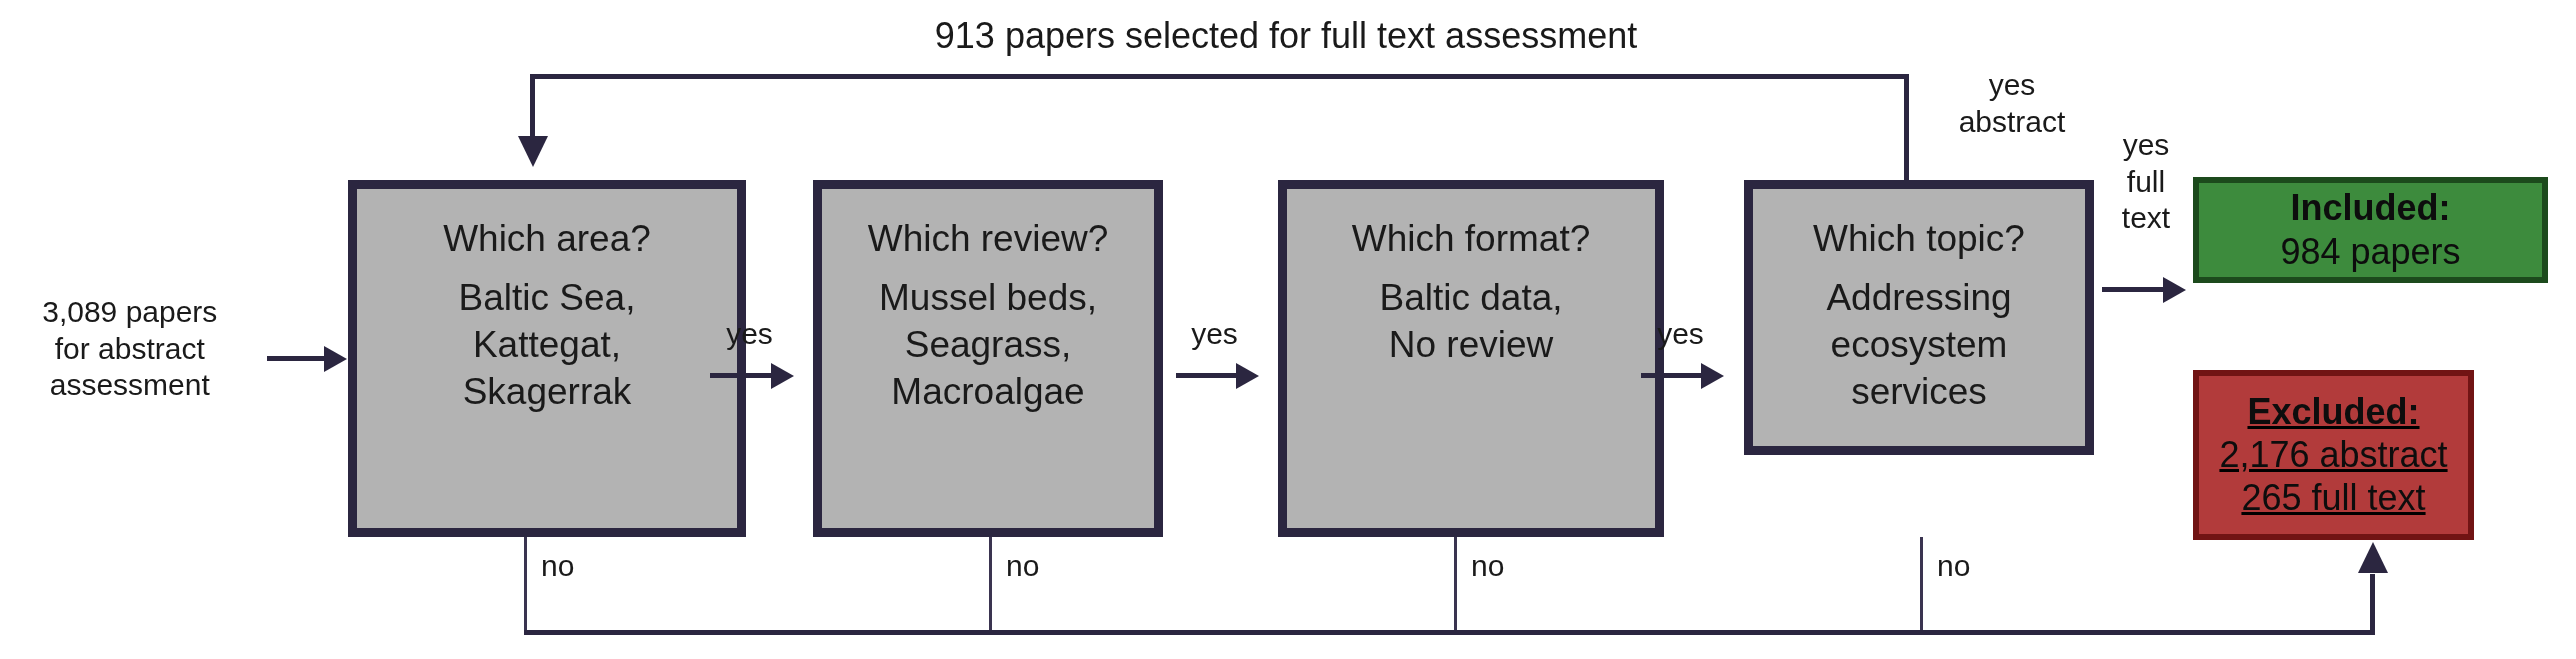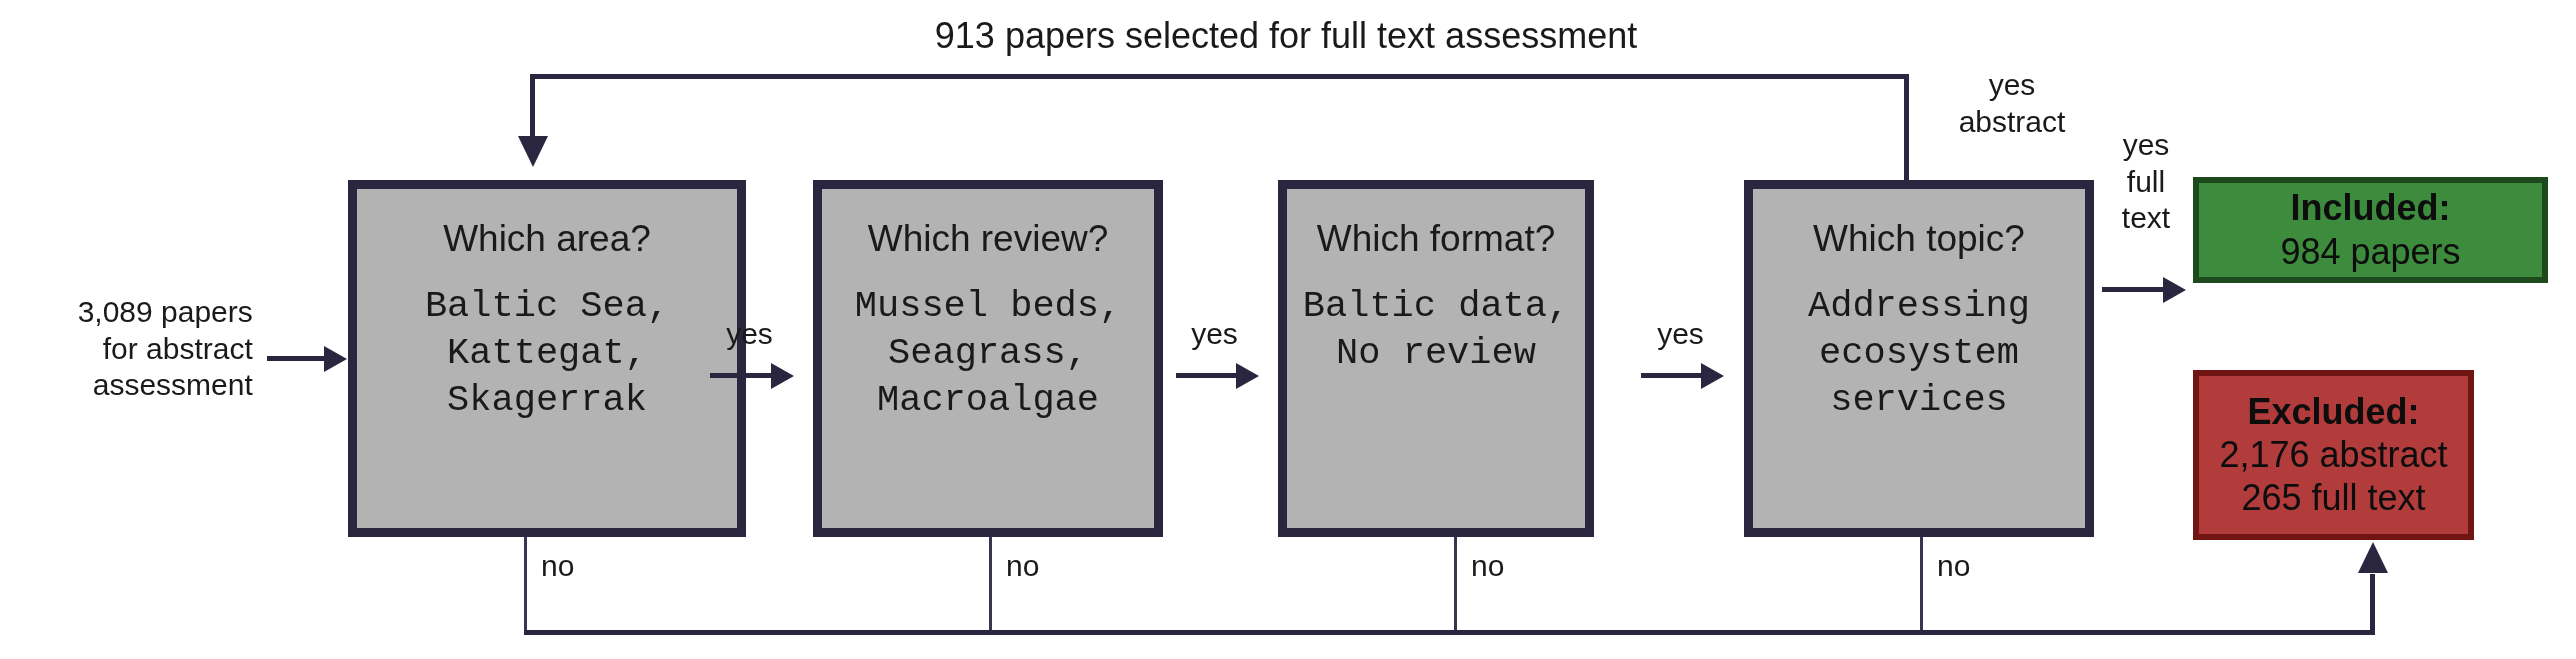--- a/index.html
+++ b/index.html
@@ -33,26 +33,25 @@
     text-align: center;
     padding-top: 29px;
   }
   .decision-title {
     font-size: 37px;
     line-height: 1.12;
     color: #1a1a1a;
     white-space: pre-line;
   }
   .decision-criteria {
-    margin-top: 24px;
+    margin-top: 16px;
     font-size: 37px;
     line-height: 1.26;
     color: #1a1a1a;
     white-space: pre-line;
-    font-family: Liberation Mono, monospace;
   }
 
   
   .outcome-box {
     position: absolute;
     box-sizing: border-box;
     display: flex;
     flex-direction: column;
     align-items: center;
     justify-content: center;
@@ -84,21 +83,21 @@
 
   
   .label {
     position: absolute;
     font-size: 30px;
     line-height: 1.22;
     color: #1a1a1a;
     white-space: pre-line;
   }
   .label.center { text-align: center; }
-  .label.right  { text-align: right; }
+  .label.right  { text-align: center; }
 
   .label-loop {
     position: absolute;
     font-size: 36px;
     line-height: 1.2;
     color: #1a1a1a;
     text-align: center;
     white-space: nowrap;
   }
 
@@ -172,52 +171,52 @@
     <div class="decision-title">Which review?</div>
     <div class="decision-criteria">Mussel beds,
 Seagrass,
 Macroalgae</div>
   </div>
 
   <div class="label center" style="left:1170px; top:316px; width:89px;">yes</div>
   <div class="hline" style="left:1176px; top:373px; width:63px;"></div>
   <div class="arrow-right" style="left:1236px; top:363px;"></div>
 
-  <div class="decision-box" style="left:1278px; top:180px; width:316px; height:357px;">
+  <div class="decision-box" style="left:1278px; top:180px; width:386px; height:357px;">
     <div class="decision-title">Which format?</div>
     <div class="decision-criteria">Baltic data,
 No review</div>
   </div>
 
   <div class="label center" style="left:1636px; top:316px; width:89px;">yes</div>
   <div class="hline" style="left:1641px; top:373px; width:63px;"></div>
   <div class="arrow-right" style="left:1701px; top:363px;"></div>
 
-  <div class="decision-box" style="left:1744px; top:180px; width:350px; height:357px;">
+  <div class="decision-box" style="left:1744px; top:180px; width:350px; height:275px;">
     <div class="decision-title">Which topic?</div>
     <div class="decision-criteria">Addressing
 ecosystem
 services</div>
   </div>
 
   <div class="label center" style="left:1916px; top:67px; width:192px;">yes
 abstract</div>
 
   <div class="label center" style="left:2098px; top:127px; width:96px;">yes
 full
 text</div>
   <div class="hline" style="left:2102px; top:287px; width:63px;"></div>
   <div class="arrow-right" style="left:2163px; top:277px;"></div>
 
   <div class="outcome-box included" style="left:2193px; top:177px; width:355px; height:106px;">
     <div class="outcome-title">Included:</div>
     <div class="outcome-detail">984 papers</div>
   </div>
 
-  <div class="outcome-box excluded" style="left:2193px; top:370px; width:281px; height:170px;">
+  <div class="outcome-box excluded" style="left:2193px; top:370px; width:281px; height:170px;text-decoration:underline;">
     <div class="outcome-title">Excluded:</div>
     <div class="outcome-detail">2,176 abstract
 265 full text</div>
   </div>
 
   <div class="vline thin" style="left:524px; top:537px; width:3.4px; height:96px;"></div>
   <div class="label" style="left:541px; top:548px;">no</div>
 
   <div class="vline thin" style="left:989px; top:537px; width:3.4px; height:96px;"></div>
   <div class="label" style="left:1006px; top:548px;">no</div>

